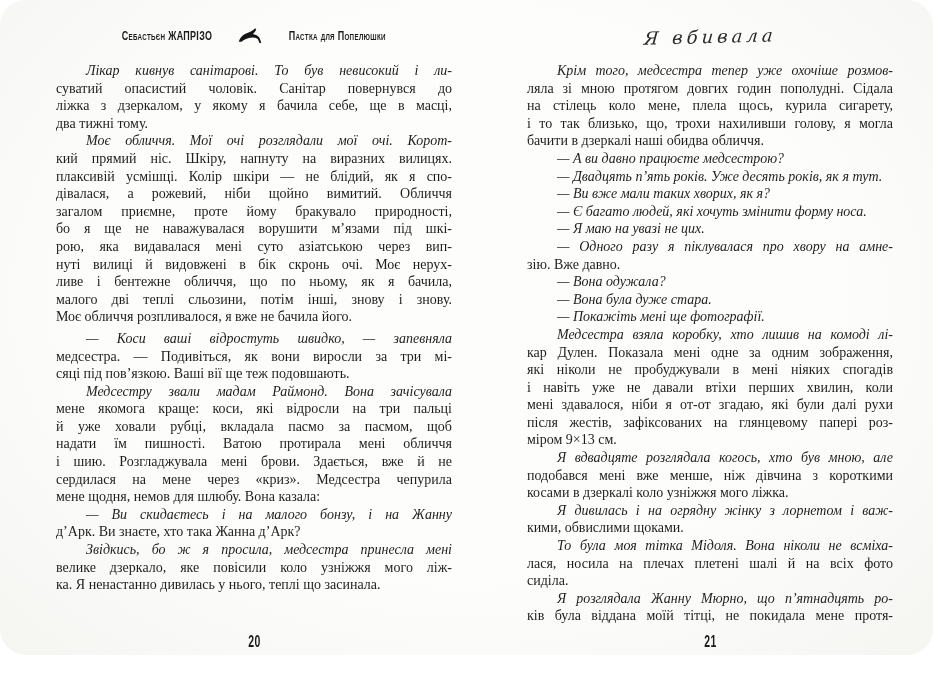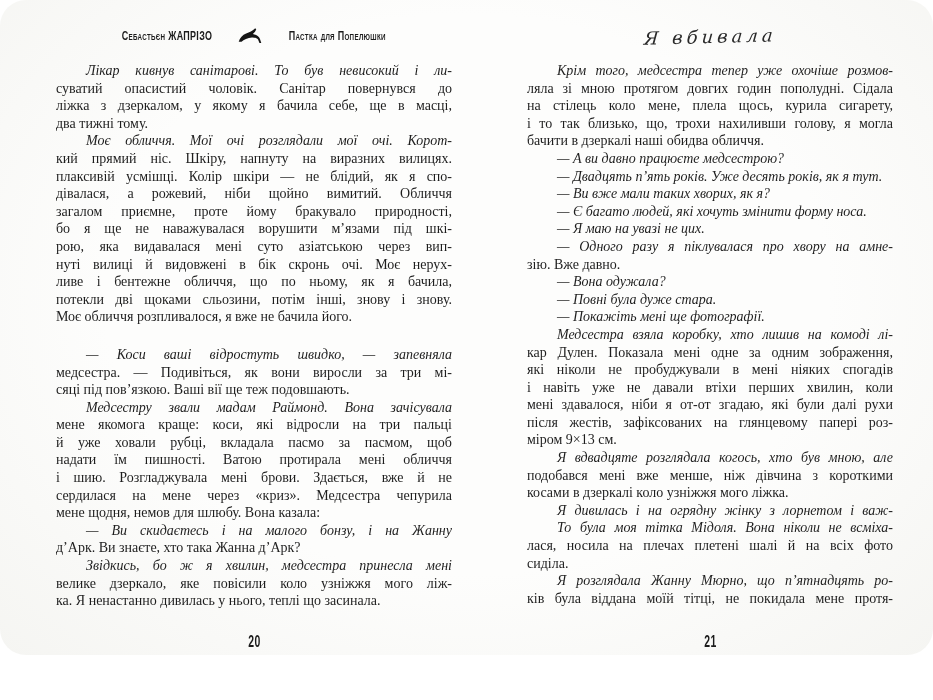--- a/index.html
+++ b/index.html
@@ -31,21 +31,21 @@
     font-family:"DejaVu Serif", serif; font-style:italic;
     font-size:18px; letter-spacing:4px; color:#2a2a2a;
     display:inline-block; transform:rotate(-1.5deg) skewX(-6deg);
   }
 
   .text-block {
     position:absolute; top:62px; left:0; right:0;
     font-size:14px; line-height:17.6px; color:#1e1e1e;
   }
   .para { margin:0; }
-  .para.gap-before { margin-top:20px; }
+  .para.gap-before { margin-top:4px; }
   .line { text-align:justify; text-align-last:justify; overflow:hidden; white-space:normal; }
   .line.first { text-indent:30px;font-style:italic; }
   .line.last { text-align-last:left; }
 
   .page-number {
     position:absolute; top:632px; left:0; right:0; text-align:center;
   }
   .page-number .condensed { font-size:14.5px; transform:scale(0.72,1.15); }
 </style>
 </head>
@@ -73,21 +73,21 @@
         <div class="para">
           <div class="line first">Моє обличчя. Мої очі розглядали мої очі. Корот-</div>
           <div class="line">кий прямий ніс. Шкіру, напнуту на виразних вилицях.</div>
           <div class="line">плаксивій усмішці. Колір шкіри — не блідий, як я спо-</div>
           <div class="line">дівалася, а рожевий, ніби щойно вимитий. Обличчя</div>
           <div class="line">загалом приємне, проте йому бракувало природності,</div>
           <div class="line">бо я ще не наважувалася ворушити м’язами під шкі-</div>
           <div class="line">рою, яка видавалася мені суто азіатською через вип-</div>
           <div class="line">нуті вилиці й видовжені в бік скронь очі. Моє нерух-</div>
           <div class="line">ливе і бентежне обличчя, що по ньому, як я бачила,</div>
-          <div class="line">потекли дві щоками сльозини, потім інші, знову і знову.</div>
+          <div class="line">малого дві теплі сльозини, потім інші, знову і знову.</div>
           <div class="line last">Моє обличчя розпливалося, я вже не бачила його.</div>
         </div>
         <div class="para gap-before">
           <div class="line first">— Коси ваші відростуть швидко, — запевняла</div>
           <div class="line">медсестра. — Подивіться, як вони виросли за три мі-</div>
           <div class="line last">сяці під пов’язкою. Ваші вії ще теж подовшають.</div>
         </div>
         <div class="para">
           <div class="line first">Медсестру звали мадам Раймонд. Вона зачісувала</div>
           <div class="line">мене якомога краще: коси, які відросли на три пальці</div>
@@ -95,21 +95,21 @@
           <div class="line">надати їм пишності. Ватою протирала мені обличчя</div>
           <div class="line">і шию. Розгладжувала мені брови. Здається, вже й не</div>
           <div class="line">сердилася на мене через «криз». Медсестра чепурила</div>
           <div class="line last">мене щодня, немов для шлюбу. Вона казала:</div>
         </div>
         <div class="para">
           <div class="line first">— Ви скидаєтесь і на малого бонзу, і на Жанну</div>
           <div class="line last">д’Арк. Ви знаєте, хто така Жанна д’Арк?</div>
         </div>
         <div class="para">
-          <div class="line first">Звідкись, бо ж я хвилин, медсестра принесла мені</div>
+          <div class="line first">Звідкись, бо ж я просила, медсестра принесла мені</div>
           <div class="line">велике дзеркало, яке повісили коло узніжжя мого ліж-</div>
           <div class="line last">ка. Я ненастанно дивилась у нього, теплі що засинала.</div>
         </div>
       </div>
     <div class="page-number">
       <span class="condensed">20</span>
     </div>
   </section>
 
   <section class="page page-right">
@@ -140,41 +140,42 @@
           <div class="line first last">— Я маю на увазі не цих.</div>
         </div>
         <div class="para">
           <div class="line first">— Одного разу я піклувалася про хвору на амне-</div>
           <div class="line last">зію. Вже давно.</div>
         </div>
         <div class="para">
           <div class="line first last">— Вона одужала?</div>
         </div>
         <div class="para">
-          <div class="line first last">— Повні була дуже стара.</div>
+          <div class="line first last">— Вона була дуже стара.</div>
         </div>
         <div class="para">
           <div class="line first last">— Покажіть мені ще фотографії.</div>
         </div>
         <div class="para">
           <div class="line first">Медсестра взяла коробку, хто лишив на комоді лі-</div>
           <div class="line">кар Дулен. Показала мені одне за одним зображення,</div>
           <div class="line">які ніколи не пробуджували в мені ніяких спогадів</div>
           <div class="line">і навіть уже не давали втіхи перших хвилин, коли</div>
           <div class="line">мені здавалося, ніби я от-от згадаю, які були далі рухи</div>
           <div class="line">після жестів, зафіксованих на глянцевому папері роз-</div>
           <div class="line last">міром 9×13 см.</div>
         </div>
         <div class="para">
           <div class="line first">Я вдвадцяте розглядала когось, хто був мною, але</div>
           <div class="line">подобався мені вже менше, ніж дівчина з короткими</div>
           <div class="line last">косами в дзеркалі коло узніжжя мого ліжка.</div>
         </div>
         <div class="para">
           <div class="line first">Я дивилась і на огрядну жінку з лорнетом і важ-</div>
+          <div class="line last">кими, обвислими щоками.</div>
         </div>
         <div class="para">
           <div class="line first">То була моя тітка Мідоля. Вона ніколи не всміха-</div>
           <div class="line">лася, носила на плечах плетені шалі й на всіх фото</div>
           <div class="line last">сиділа.</div>
         </div>
         <div class="para">
           <div class="line first">Я розглядала Жанну Мюрно, що п’ятнадцять ро-</div>
           <div class="line">ків була віддана моїй тітці, не покидала мене протя-</div>
         </div>

